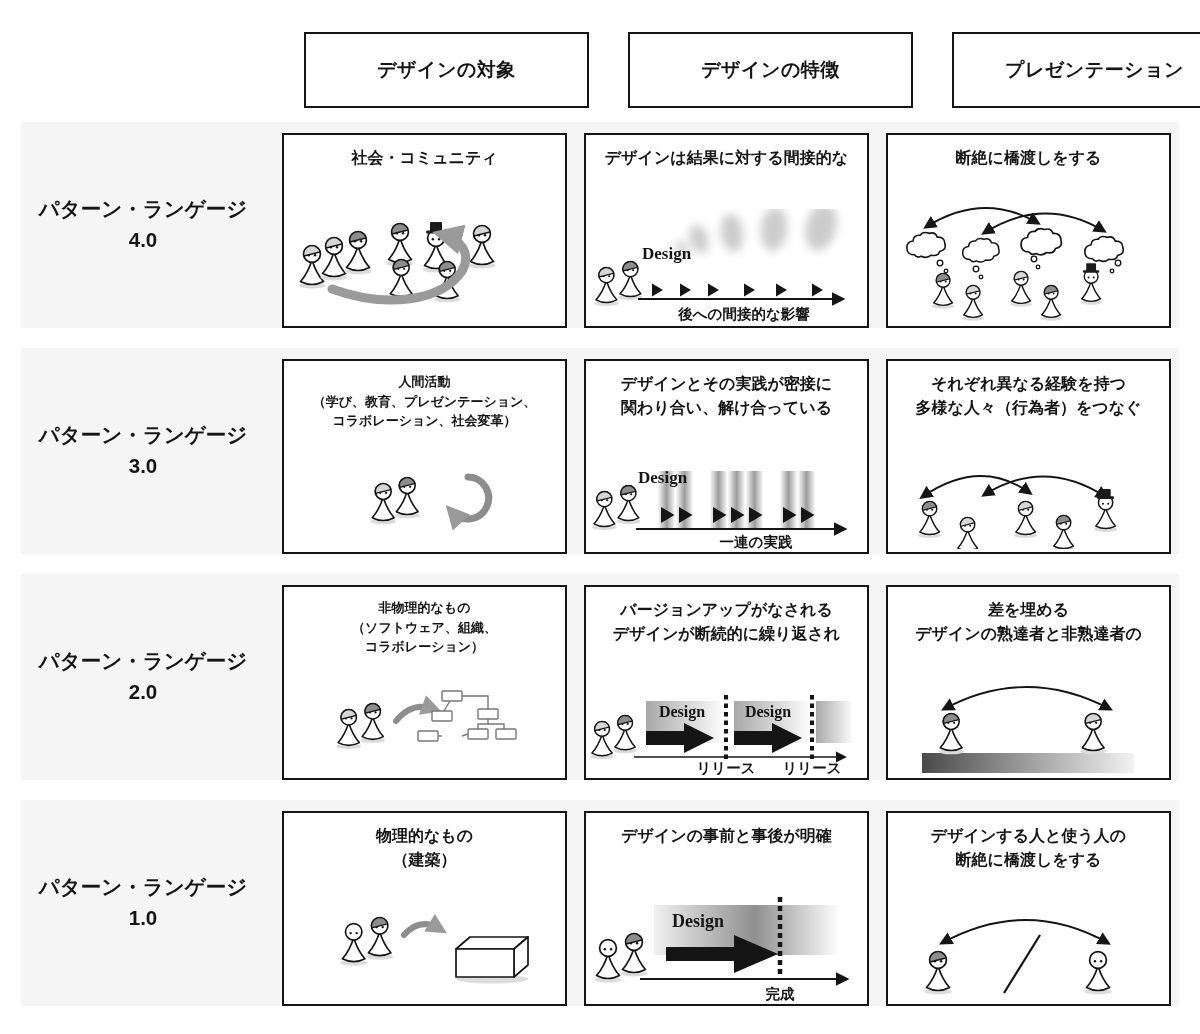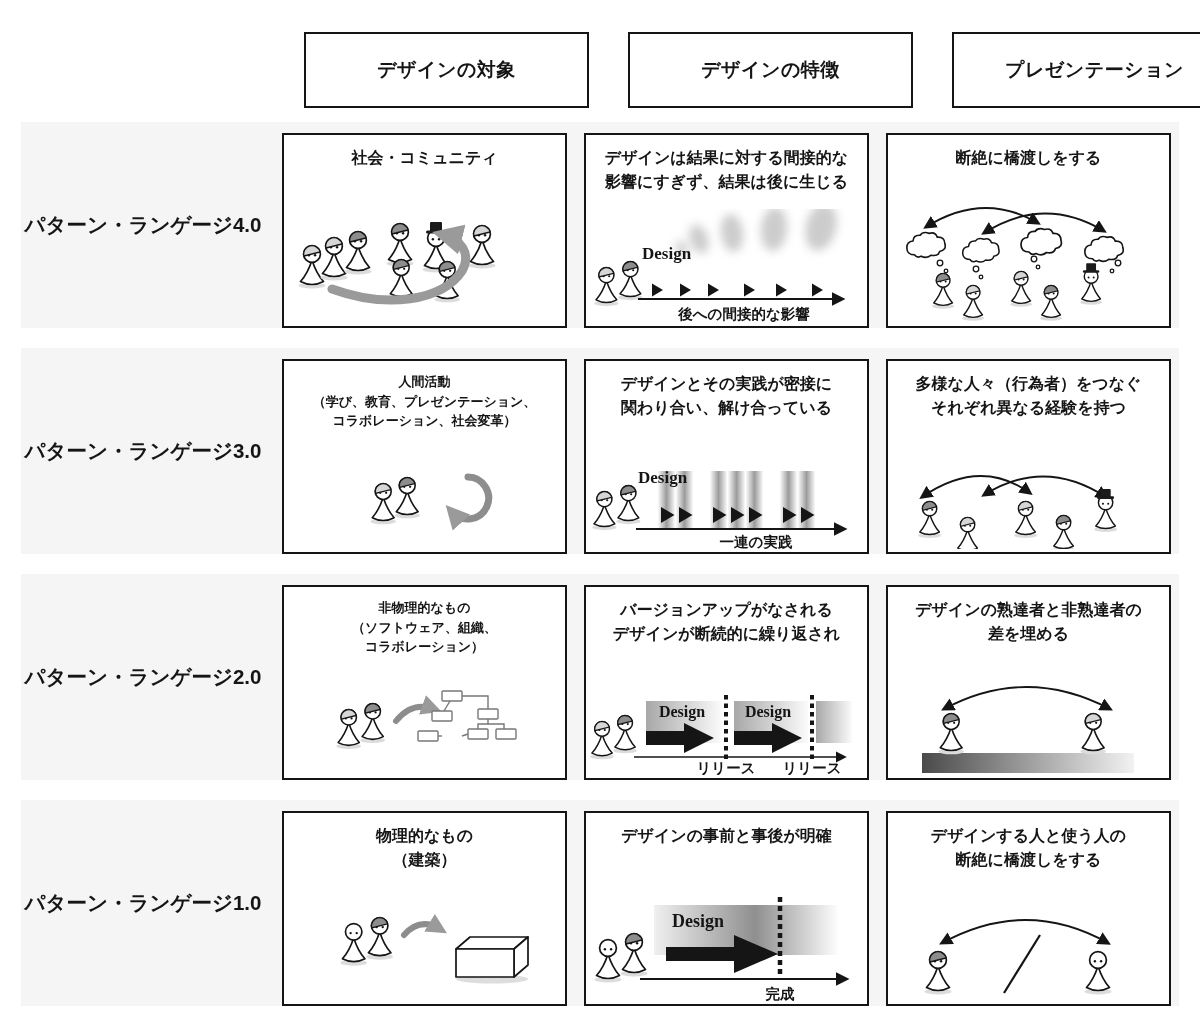--- a/index.html
+++ b/index.html
@@ -3,21 +3,21 @@
 <meta charset="utf-8">
 <style>
   html,body{margin:0;padding:0;background:#fff;}
   body{width:1200px;height:1034px;font-family:"Liberation Sans",sans-serif;color:#151515;}
   .stage{position:relative;width:1200px;height:1034px;background:#fff;overflow:hidden;}
   .grid-row{display:grid;grid-template-columns:244px 285px 285px 285px;column-gap:17px;margin:0 21px;}
   .header-row{padding-top:32px;gap:39px;}
   .header-box{height:72px;border:2px solid #151515;background:#fff;display:flex;align-items:center;justify-content:center;font-size:19px;font-weight:bold;letter-spacing:.5px;}
   .band{background:#f5f5f6;height:206px;margin-top:20px;}
   .band.first{margin-top:14px;}
-  .row-label{display:flex;justify-content:center;align-items:center;font-size:20.5px;font-weight:bold;line-height:1.5;text-align:center;}
+  .row-label{display:flex;flex-direction:column;justify-content:center;align-items:center;font-size:20.5px;font-weight:bold;line-height:1.5;text-align:center;}
   .cell{margin-top:11px;height:180px;border:2px solid #151515;background:#fff;display:flex;flex-direction:column;align-items:center;padding-top:11px;}
   .cell-title{font-size:16px;font-weight:bold;line-height:1.5;text-align:center;white-space:nowrap;}
   .cell-title.small{font-size:13px;}
   .illus{display:block;margin-top:auto;margin-bottom:3px;}
   .t-design{font-family:"Liberation Serif",serif;font-weight:bold;font-size:17px;fill:#151515;}
   .t-design.big{font-size:18px;}
   .t-design.mid{font-size:16px;}
   .t-cap{font-family:"Liberation Sans",sans-serif;font-weight:600;font-size:14.5px;fill:#151515;}
 </style>
 </head>
@@ -115,21 +115,20 @@
         <use href="#p-light" transform="translate(184,40)"></use>
         <use href="#p-gray" transform="translate(104,74) scale(.95)"></use>
         <use href="#p-gray" transform="translate(150,76) scale(.95)"></use>
         <path d="M50,104 C105,124 160,116 180,86 C190,68 178,54 162,50" fill="none" stroke="#9a9a9a" stroke-width="9" stroke-linecap="round" marker-end="url(#mk-g)"></path>
       </svg>
     </div>
 
     <div class="cell">
       <div class="cell-title">
         <div>デザインは結果に対する間接的な</div>
-        <div>影響にすぎず、結果は後に生じる</div>
       </div>
       <svg class="illus" width="285" height="114" viewBox="0 0 285 114">
         <g fill="#9a9a9a" opacity=".5" filter="url(#f-blur)">
           <ellipse cx="98" cy="40" rx="5" ry="9" transform="rotate(-20 98 40)"></ellipse>
           <ellipse cx="115" cy="30" rx="9" ry="15" transform="rotate(-18 115 30)"></ellipse>
           <ellipse cx="148" cy="24" rx="11" ry="19" transform="rotate(-8 148 24)"></ellipse>
           <ellipse cx="190" cy="20" rx="13" ry="22" transform="rotate(6 190 20)"></ellipse>
           <ellipse cx="237" cy="18" rx="15" ry="24" transform="rotate(14 237 18)"></ellipse>
         </g>
         <use href="#p-light" transform="translate(8,58) scale(.9)"></use>
@@ -224,22 +223,22 @@
           <polygon points="0,-8 13.5,0 0,8" transform="translate(199,80)"></polygon>
           <polygon points="0,-8 13.5,0 0,8" transform="translate(217,80)"></polygon>
         </g>
         <line x1="52" y1="94" x2="260" y2="94" stroke="#151515" stroke-width="2" marker-end="url(#mk-b)"></line>
         <text class="t-cap" x="172" y="112" text-anchor="middle">一連の実践</text>
       </svg>
     </div>
 
     <div class="cell">
       <div class="cell-title">
+        <div>それぞれ異なる経験を持つ</div>
         <div>多様な人々（行為者）をつなぐ</div>
-        <div>それぞれ異なる経験を持つ</div>
       </div>
       <svg class="illus" width="285" height="114" viewBox="0 0 285 114">
         <path d="M36,62 Q94,22 144,58" fill="none" stroke="#151515" stroke-width="1.9" marker-start="url(#mk-b)" marker-end="url(#mk-b)"></path>
         <path d="M98,60 Q158,22 220,62" fill="none" stroke="#151515" stroke-width="1.9" marker-start="url(#mk-b)" marker-end="url(#mk-b)"></path>
         <use href="#p-gray" transform="translate(30,66) scale(.85)"></use>
         <use href="#p-light" transform="translate(68,82) scale(.85)"></use>
         <use href="#p-light" transform="translate(126,66) scale(.85)"></use>
         <use href="#p-gray" transform="translate(164,80) scale(.85)"></use>
         <use href="#p-hat" transform="translate(206,60) scale(.85)"></use>
       </svg>
@@ -297,22 +296,22 @@
         <use href="#p-light" transform="translate(4,60) scale(.88)"></use>
         <use href="#p-gray" transform="translate(27,54) scale(.88)"></use>
         <line x1="50" y1="96" x2="260" y2="96" stroke="#151515" stroke-width="1.6" marker-end="url(#mk-b)"></line>
         <text class="t-cap" x="142" y="112" text-anchor="middle">リリース</text>
         <text class="t-cap" x="228" y="112" text-anchor="middle">リリース</text>
       </svg>
     </div>
 
     <div class="cell">
       <div class="cell-title">
+        <div>差を埋める</div>
         <div>デザインの熟達者と非熟達者の</div>
-        <div>差を埋める</div>
       </div>
       <svg class="illus" width="285" height="114" viewBox="0 0 285 114">
         <rect x="36" y="92" width="212" height="20" fill="url(#g-ground)"></rect>
         <path d="M58,48 Q140,4 224,48" fill="none" stroke="#151515" stroke-width="1.9" marker-start="url(#mk-b)" marker-end="url(#mk-b)"></path>
         <use href="#p-gray" transform="translate(50,52) scale(.95)"></use>
         <use href="#p-light" transform="translate(192,52) scale(.95)"></use>
       </svg>
     </div>
   </div>
 

